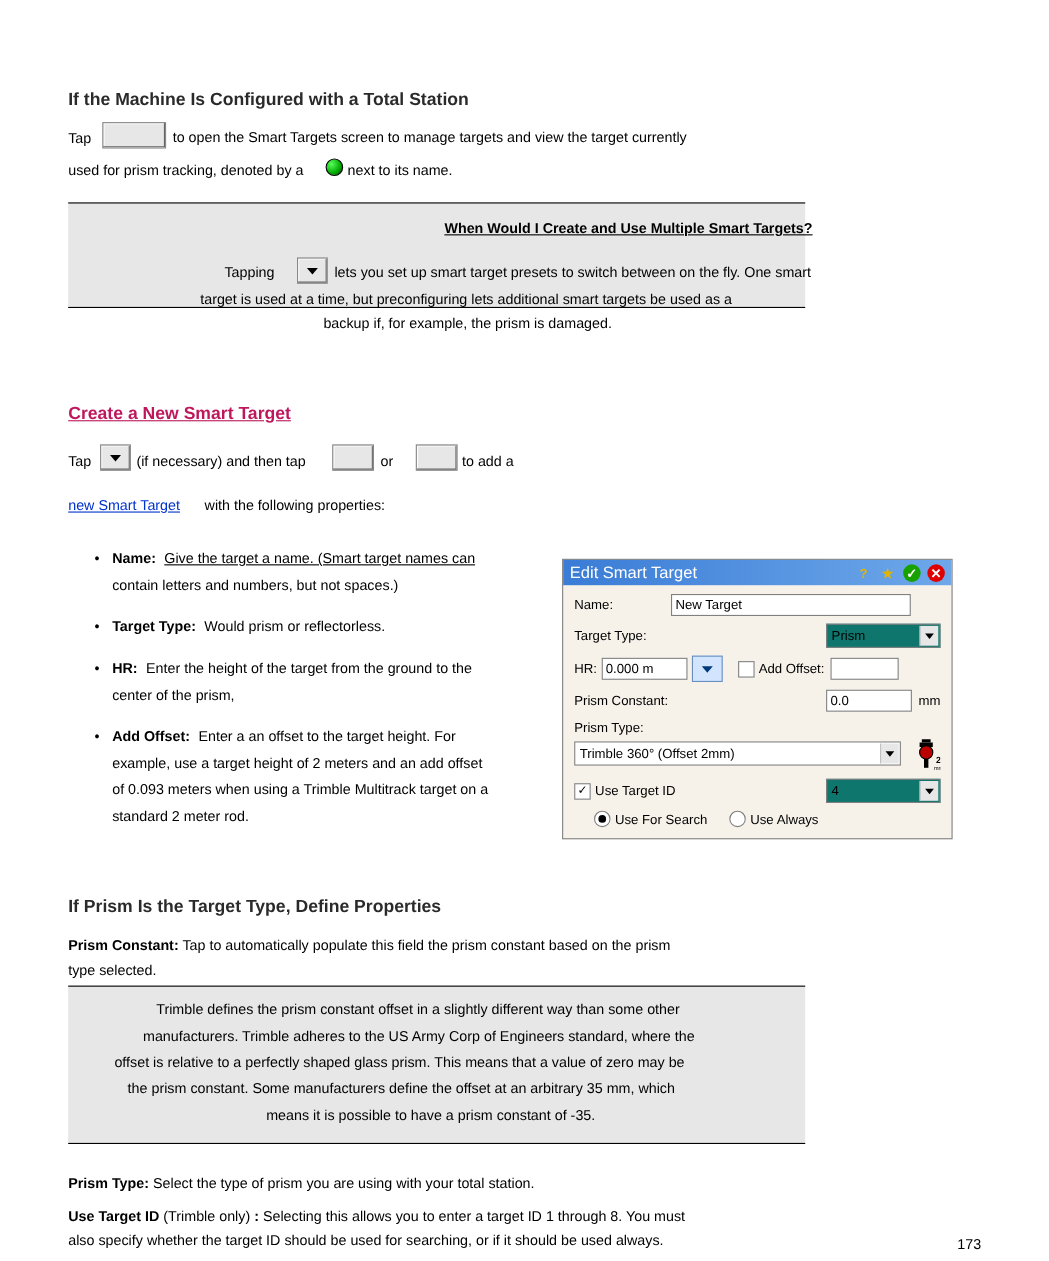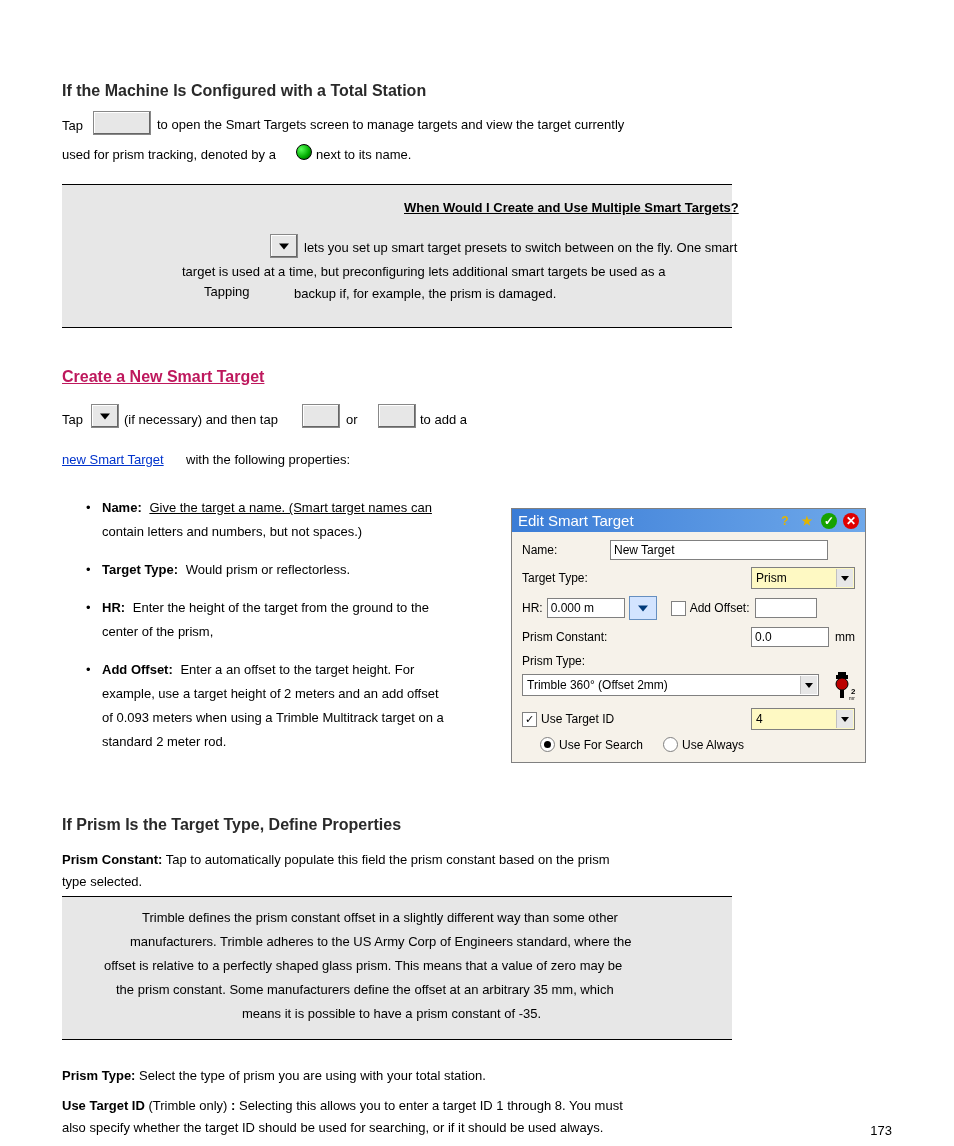--- a/index.html
+++ b/index.html
@@ -140,21 +140,21 @@
     content:"";
     position:absolute;
     left:50%; top:50%;
     transform:translate(-50%,-40%);
     border-left:4px solid transparent;
     border-right:4px solid transparent;
     border-top:5px solid #000;
   }
   .small-select {
     border: 1px solid #808080;
-    background: #fef9c3;
+    background: #0f766e;
     height: 20px;
     font-size: 12px;
     padding: 0 18px 0 4px;
     position: relative;
     display:flex;
     align-items:center;
   }
   .bluebtn {
     display:inline-block;
     width:26px; height:22px;
@@ -218,26 +218,26 @@
 
 <span class="line bold" style="left:62px; top:82px; font-size:16px; color:#2a2a2a;">If the Machine Is Configured with a Total Station</span>
 
 <span class="line" style="left:62px; top:118px;">Tap </span>
 <span class="ctrlbox" style="position:absolute; left:93px; top:111px; width:56px; height:22px;"></span>
 <span class="line" style="left:157px; top:117px;"> to open the Smart Targets screen to manage targets and view the target currently</span>
 <span class="line" style="left:62px; top:147px;">used for prism tracking, denoted by a </span>
 <span class="green-dot" style="position:absolute; left:296px; top:144px;"></span>
 <span class="line" style="left:316px; top:147px;"> next to its name.</span>
 
-<div class="panel" style="position:absolute; left:62px; top:184px; width:670px; height:144px;">
+<div class="panel" style="position:absolute; left:62px; top:184px; width:670px; height:96px;">
   <hr class="sep" style="position:absolute; left:0; right:0; top:0;">
   <span class="line bold" style="left:342px; top:16px;">
     <span class="underline-link">When Would I Create and Use Multiple Smart Targets?</span>
   </span>
-  <span class="line" style="left:142px; top:56px;margin-top:44px;">Tapping </span>
+  <span class="line" style="left:142px; top:56px;">Tapping </span>
   <span class="dropdown-btn" style="position:absolute; left:208px; top:50px;"></span>
   <span class="line" style="left:242px; top:56px;"> lets you set up smart target presets to switch between on the fly. One smart</span>
   <span class="line" style="left:120px; top:80px;">target is used at a time, but preconfiguring lets additional smart targets be used as a</span>
   <span class="line" style="left:232px; top:102px;">backup if, for example, the prism is damaged.</span>
   <hr class="sep" style="position:absolute; left:0; right:0; bottom:0;">
 </div>
 
 <span class="line bold" style="left:62px; top:368px; font-size:16px; color:#be185d;text-decoration:underline;">Create a New Smart Target</span>
 
 <span class="line" style="left:62px; top:412px;">Tap </span>

